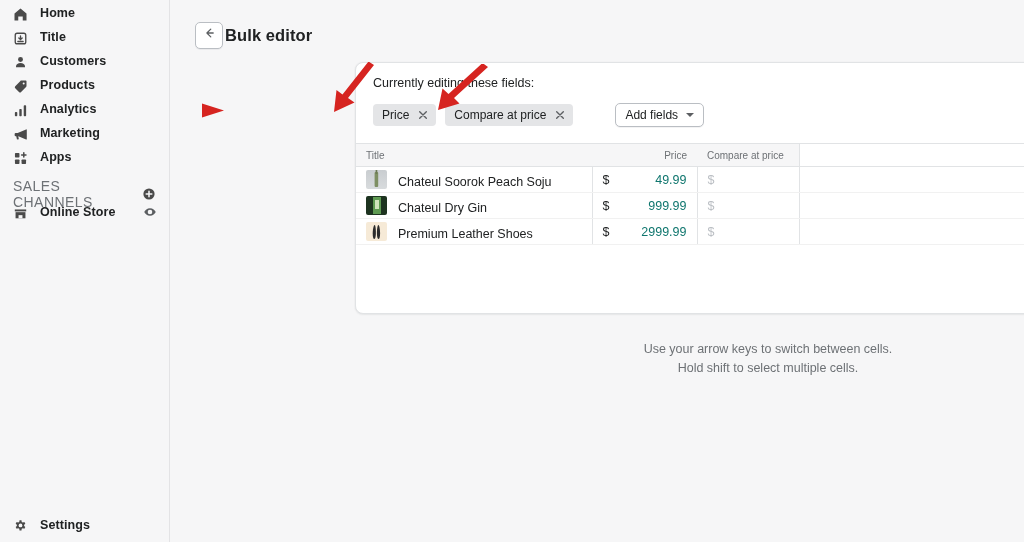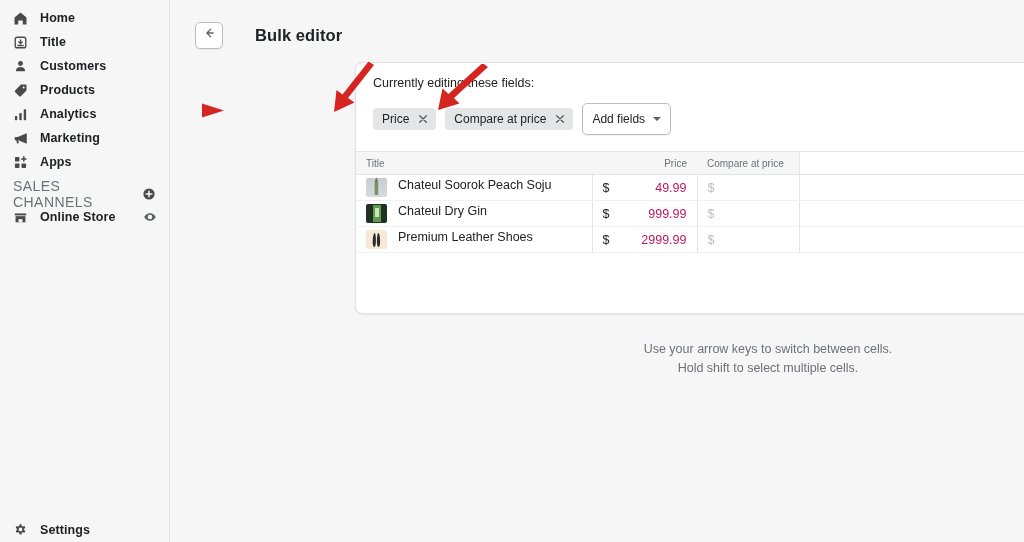--- a/index.html
+++ b/index.html
@@ -14,21 +14,21 @@
   
   .sidebar {
     width: 170px; height: 542px;
     background: #f6f6f7;
     border-right: 1px solid #e3e3e5;
     display: flex; flex-direction: column;
     padding-top: 6px;
     position: relative;
   }
   .nav-item {
-    display: flex; align-items: center;
+    display: flex; align-items: flex-start;
     height: 24px; margin: 0 6px;
     padding: 0 6px; border-radius: 6px;
     cursor: pointer; gap: 11px;
   }
   .nav-icon {
     width: 17px; height: 17px;
     display: flex; align-items: center; justify-content: center;
     color: #4a4a4a; flex: none;
   }
   .nav-icon svg { display: block; }
@@ -48,21 +48,21 @@
   .section-action { color: #4a4a4a; display: flex; cursor: pointer; }
   .nav-item-trailing {
     margin-left: auto; color: #5c5f62; display: flex; align-items: center;
   }
   .sidebar-bottom { margin-top: auto; }
 
   
   .main { flex: 1; height: 542px; position: relative; overflow: hidden; }
   .topbar {
     display: flex; align-items: center;
-    padding: 14px 0 0 25px; gap: 32px; height: 56px;
+    padding: 14px 0 0 25px; gap: 2px; height: 56px;
   }
   .back-btn {
     width: 28px; height: 27px;
     background: #fff; border: 1px solid #babec3;
     border-radius: 5px;
     display: flex; align-items: center; justify-content: center;
     cursor: pointer; box-shadow: 0 1px 0 rgba(22,29,37,0.05);
     color: #5c5f62;
   }
   .page-title {
@@ -92,23 +92,24 @@
     font-size: 12px; color: #202223;
     cursor: default;
   }
   .chip-x {
     display: flex; align-items: center; justify-content: center;
     cursor: pointer; color: #5c5f62; width: 12px; height: 12px;
   }
   .add-fields-btn {
     display: flex; align-items: center; gap: 8px;
     background: #fff; border: 1px solid #babec3;
-    border-radius: 5px; height: 32px; padding: 0 9px;
+    border-radius: 5px; height: 24px; padding: 0 9px;
     font-size: 12px; color: #202223; cursor: pointer;
     box-shadow: 0 1px 0 rgba(22,29,37,0.05);
+    margin-left: 33px;
   }
   .caret {
     width: 0; height: 0;
     border-left: 4px solid transparent;
     border-right: 4px solid transparent;
     border-top: 4.5px solid #5c5f62;
   }
 
   
   .table-wrap { margin-top: 16px; }
@@ -123,32 +124,32 @@
   }
   thead th.num { text-align: right; }
   thead th.filler { background: #fff; border-left: 1px solid #e1e3e5; }
   tbody td {
     height: 26px; padding: 0 10px;
     border-bottom: 1px solid #f1f1f1;
     font-size: 12.5px; color: #202223;
     vertical-align: middle;
   }
   tbody td.cell-border { border-left: 1px solid #e1e3e5; }
-  .title-cell { display: flex; align-items: flex-start; gap: 11px; }
+  .title-cell { display: flex; align-items: flex-end; gap: 11px; }
   .thumb {
     width: 21px; height: 19px; border-radius: 2px;
     flex: none; overflow: hidden; position: relative;
   }
   .price-cell { position: relative; }
   .price-inner {
     display: flex; align-items: center; justify-content: space-between;
   }
   .dollar { color: #202223; font-size: 12.5px; }
   .dollar.muted { color: #babec3; }
-  .amount { font-size: 12.5px; color: #be185d; }
+  .amount { font-size: 12.5px; color: #0f766e; }
   .col-title { width: 236px; }
   .col-price { width: 105px; }
   .col-cap   { width: 102px; }
 
   
   .hint {
     position: absolute; left: 185px; top: 340px; width: 826px;
     text-align: center; font-size: 12.5px; color: #6d7175;
     line-height: 19px;
   }

